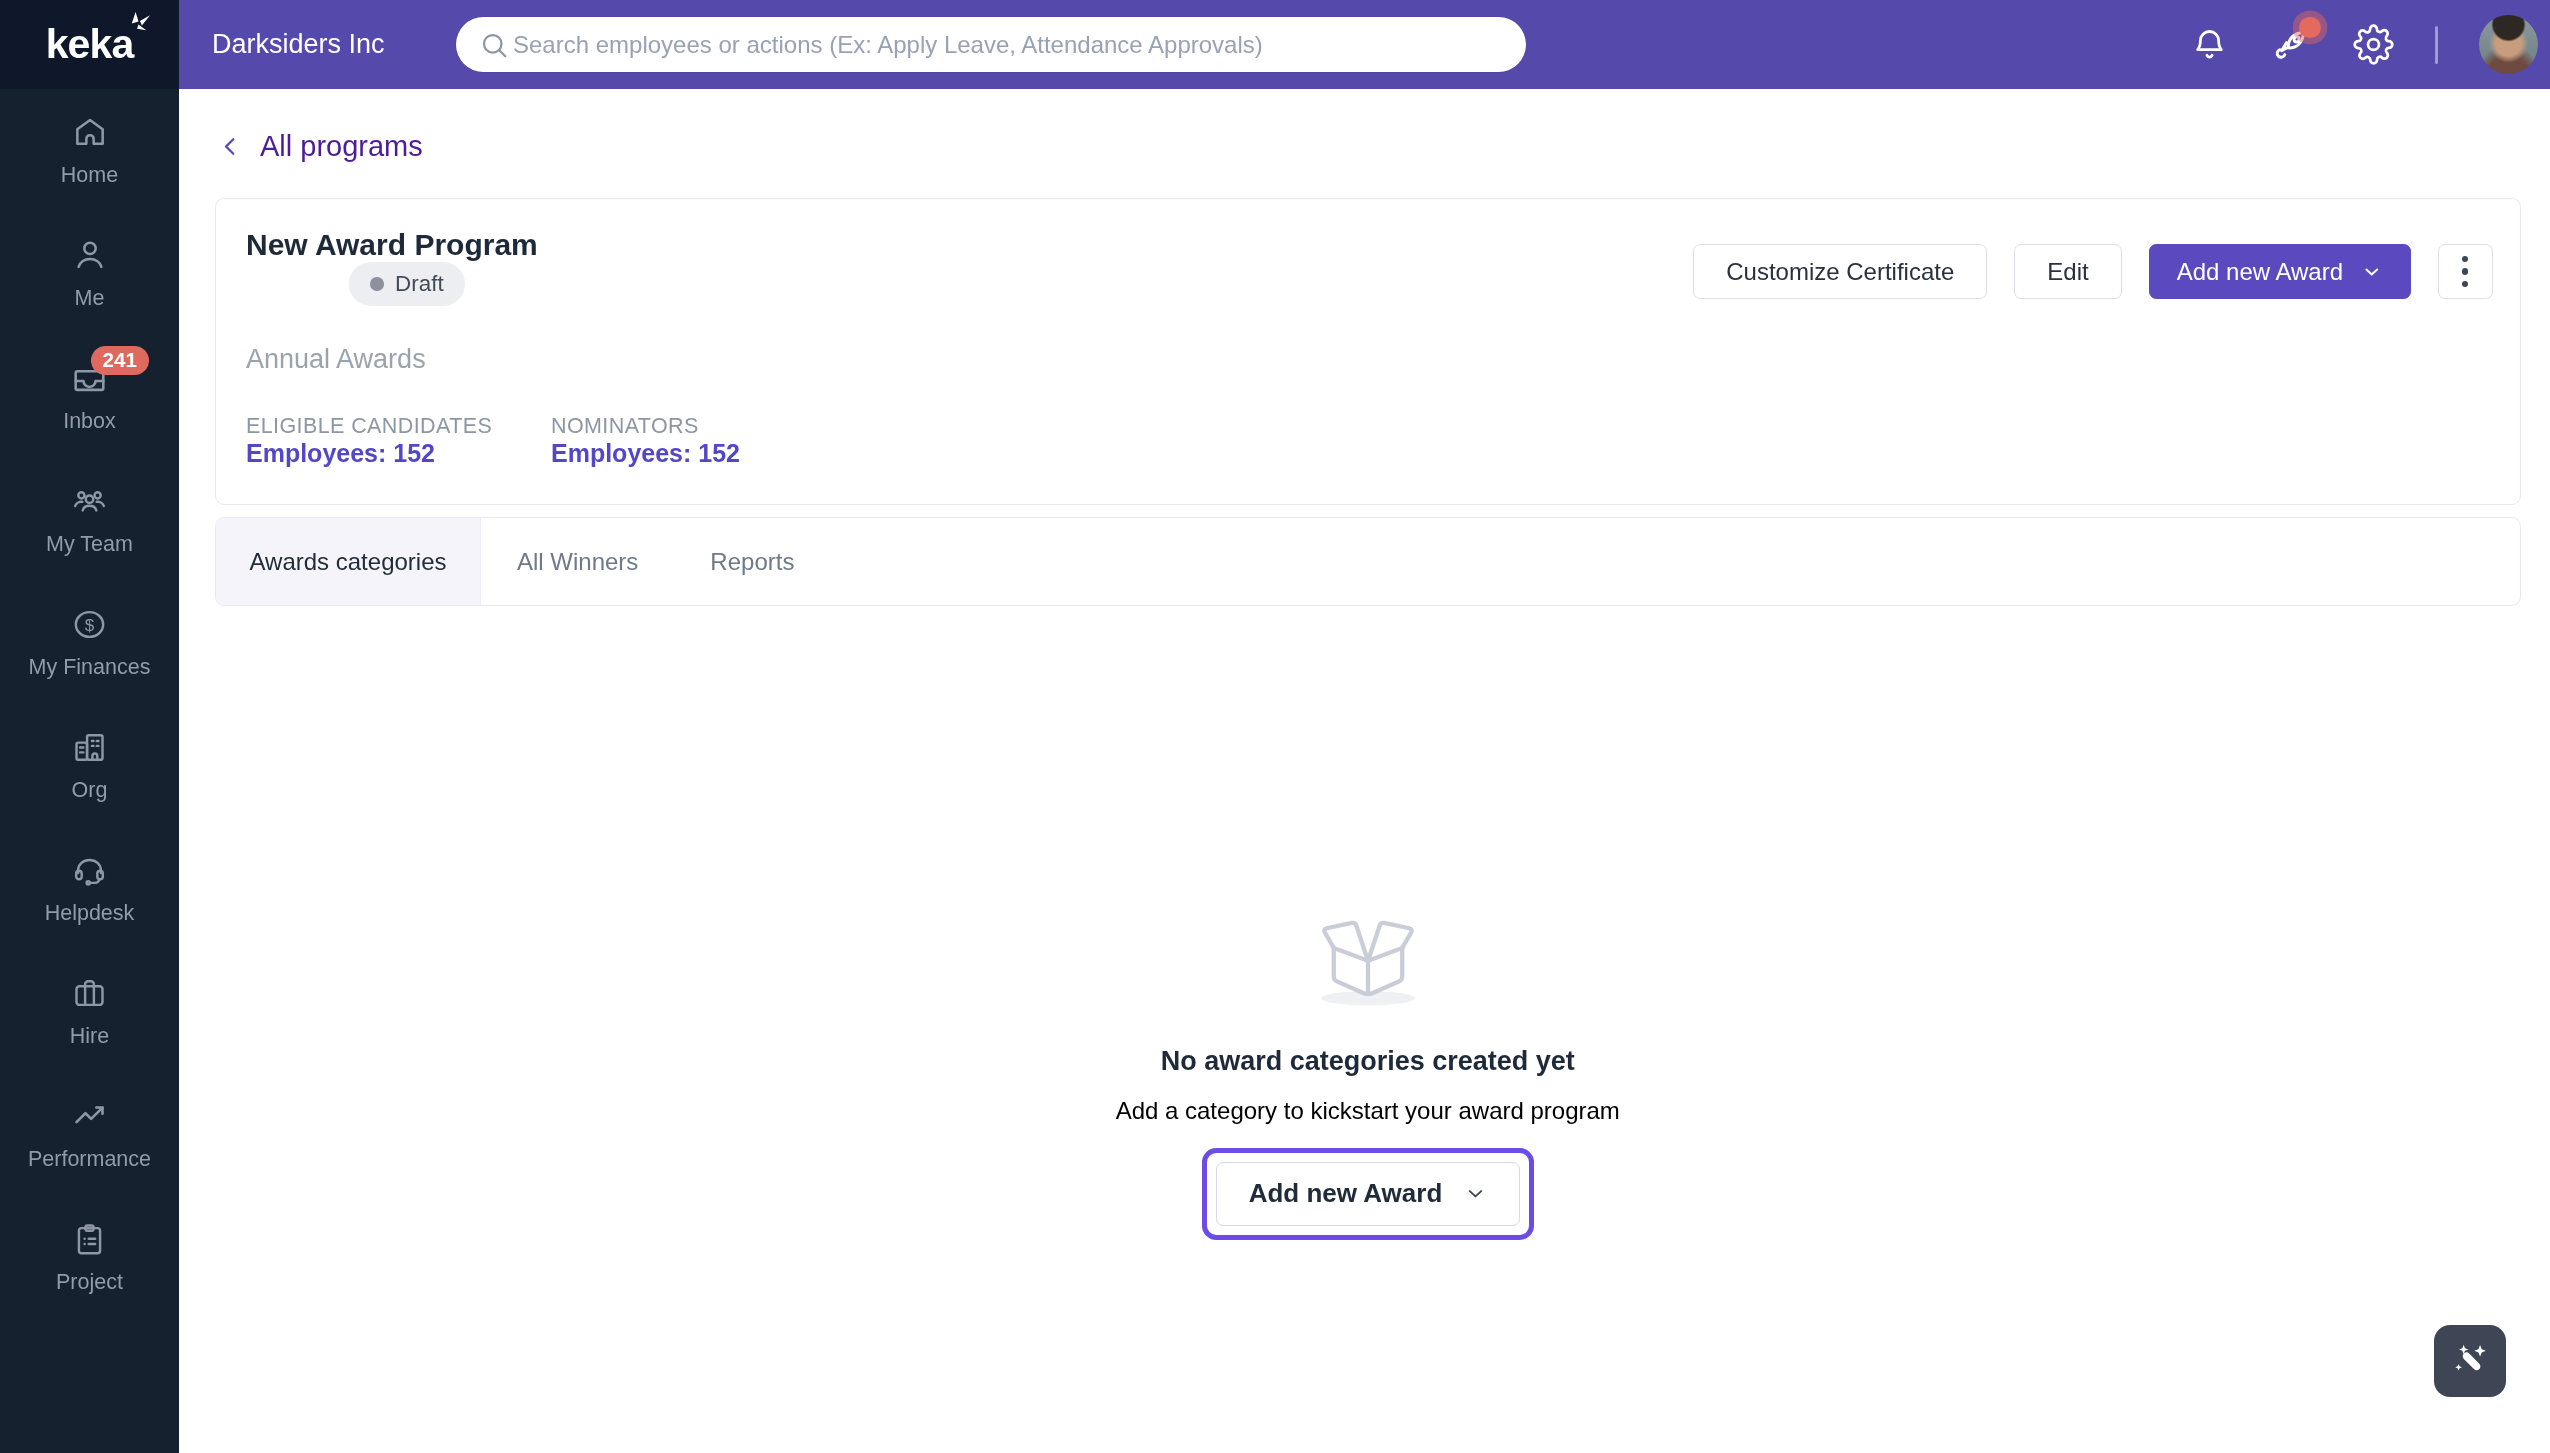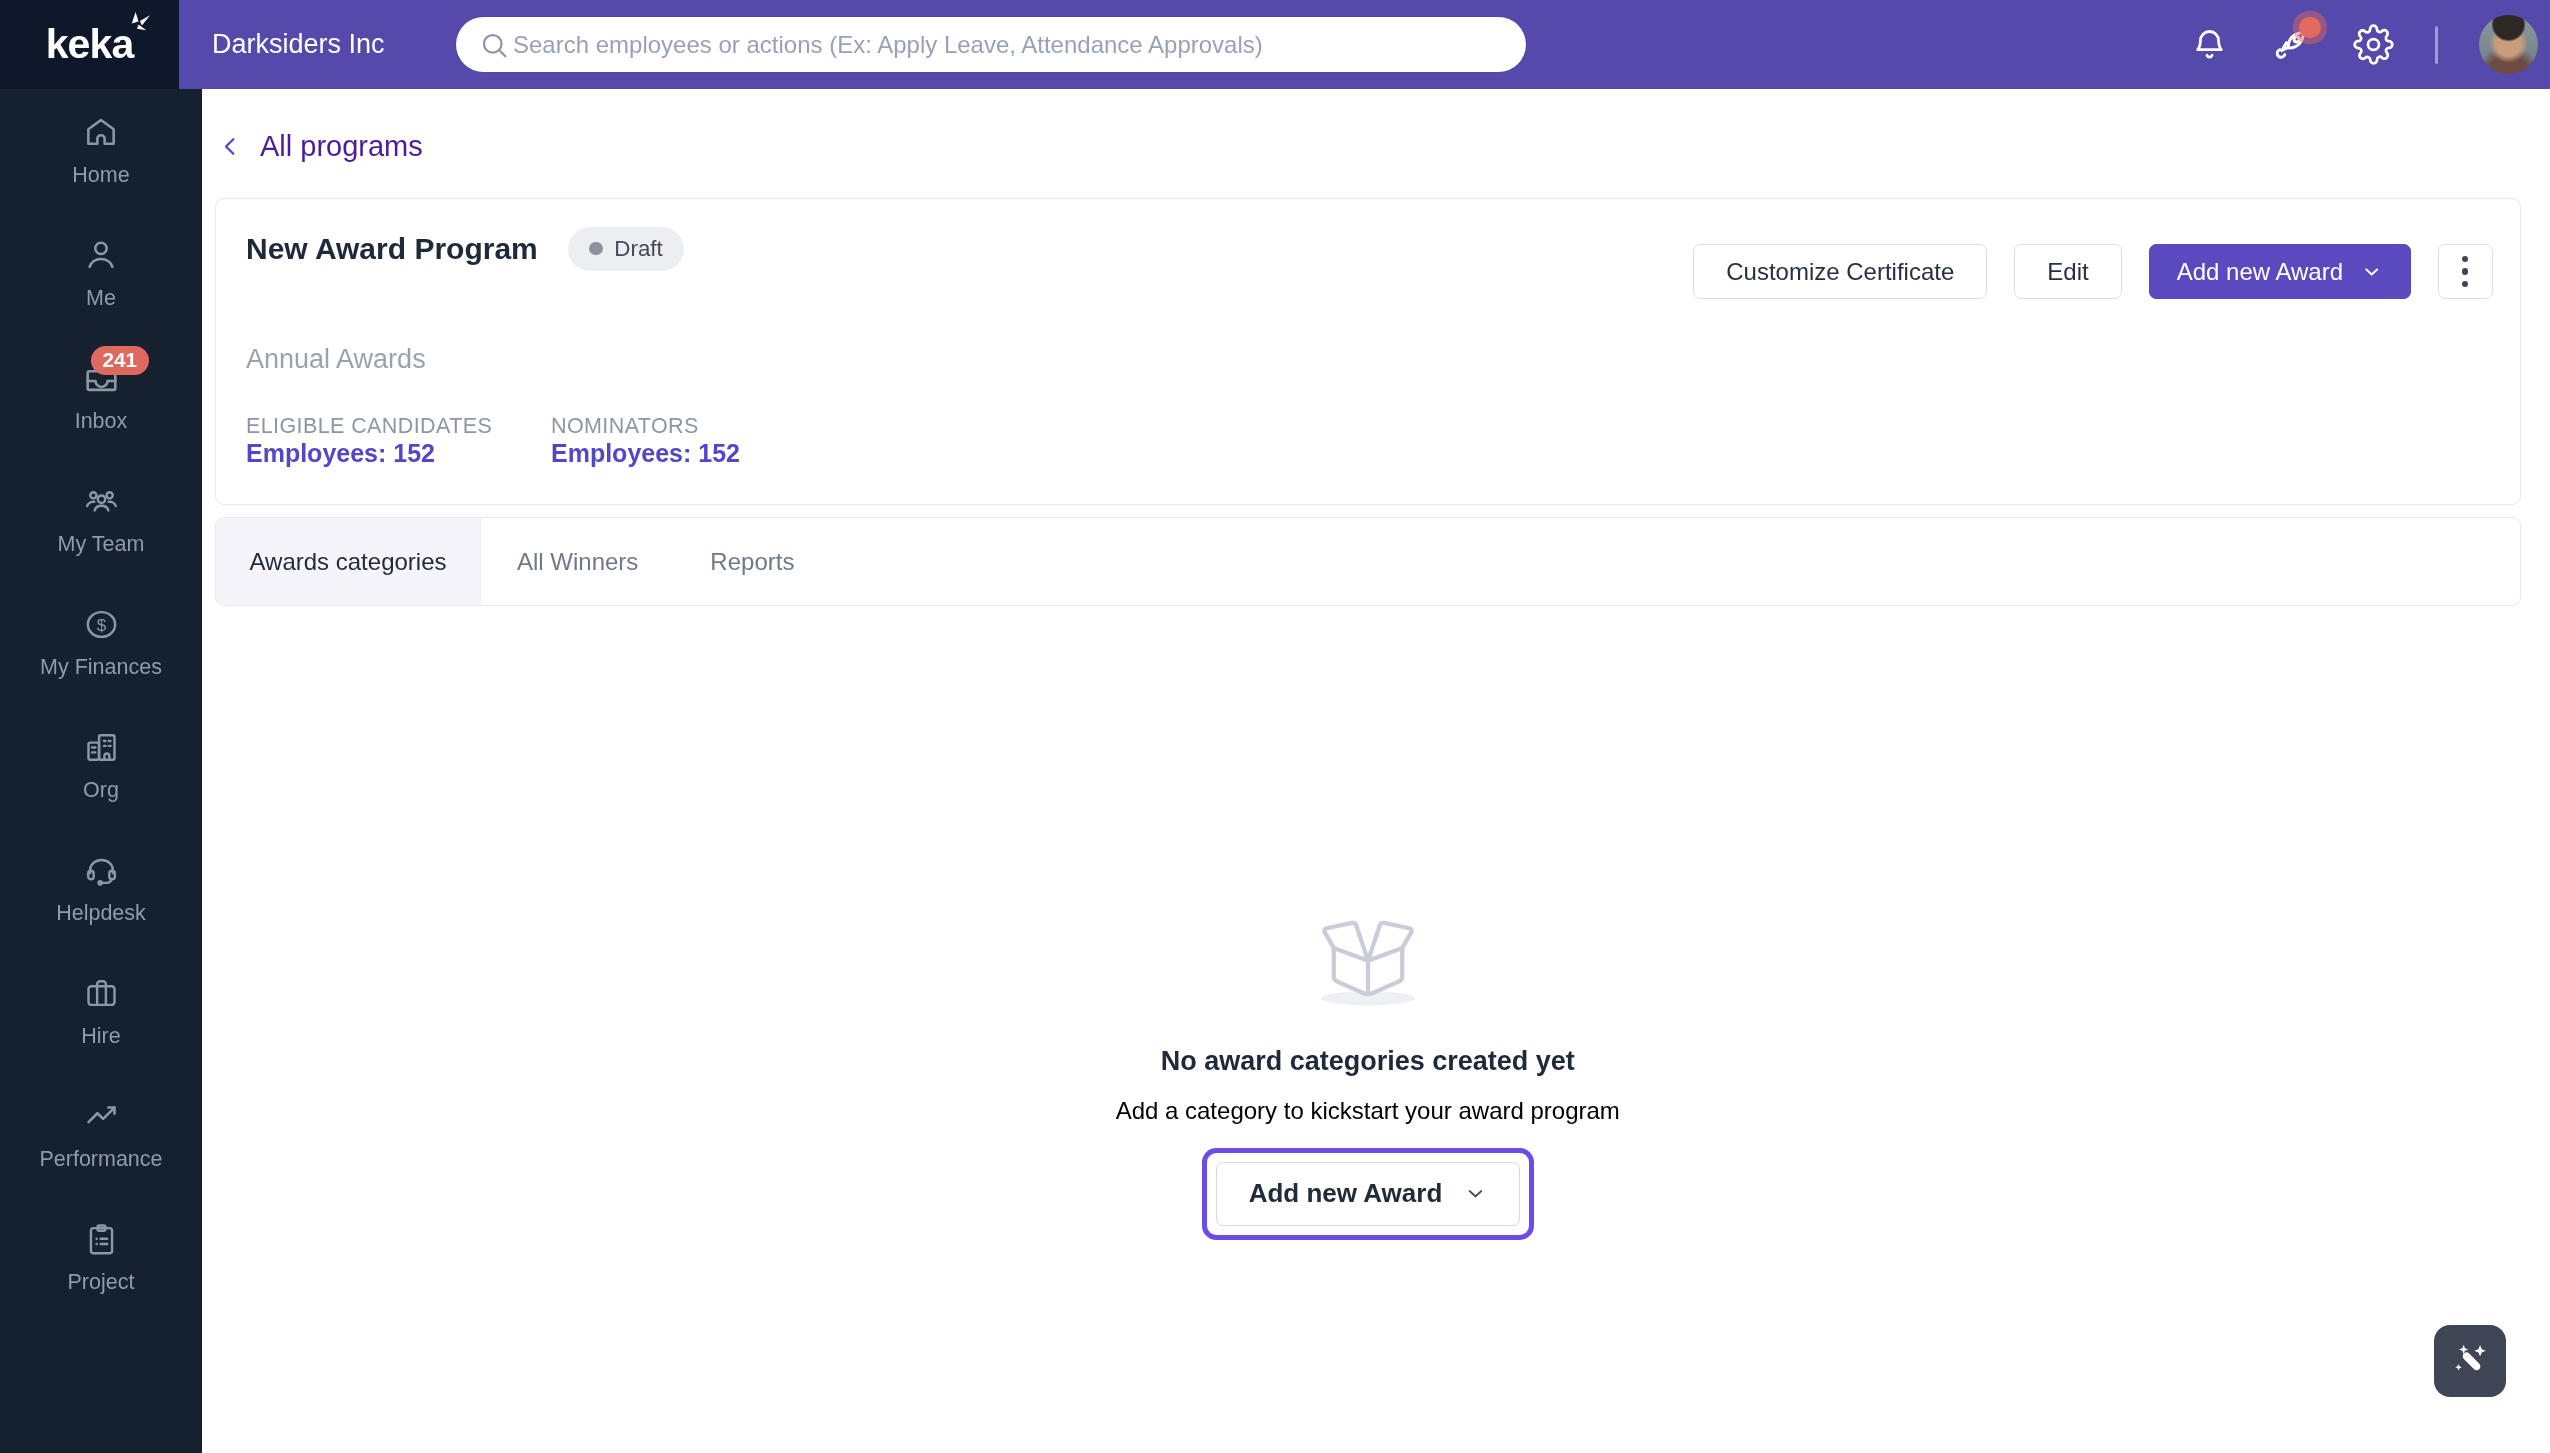--- a/index.html
+++ b/index.html
@@ -31,40 +31,40 @@
                   box-shadow:0 0 0 6.3px rgba(228,105,94,.45); }
   .hdivider { width:2.7px; height:38px; background:rgba(255,255,255,.45); border-radius:1.8px; }
   .avatar { width:59px; height:59px; border-radius:50%; overflow:hidden; cursor:pointer;
             background:
               radial-gradient(circle at 50% 16%, #2e2824 0 26%, transparent 30%),
               radial-gradient(circle at 50% 48%, #c79d7d 0 30%, rgba(199,157,125,0) 46%),
               radial-gradient(circle at 50% 108%, #6e4a40 0 32%, transparent 48%),
               linear-gradient(180deg,#8a9aa0 0%,#79898f 55%,#717f84 100%); }
 
   
-  .sidebar { position:absolute; top:89px; left:0; width:202px; height:1364px;
+  .sidebar { position:absolute; top:89px; left:0; width:179px; height:1364px;
              background:#15212e; overflow:hidden; z-index:10; }
   .side-item { height:123px; display:flex; flex-direction:column; align-items:center;
                justify-content:center; gap:11.6px; color:#929ca9; font-size:21.5px;
                position:relative; cursor:pointer; }
   .side-item svg { display:block; }
   .inbox-badge { position:absolute; top:10.7px; left:91px; background:#e0695f; color:#fff;
                  font-size:20.6px; font-weight:700; border-radius:894px; padding:2.7px 11.6px; }
 
   
   .main { position:absolute; left:179px; top:89px; width:2371px; height:1364px; background:#fff; }
 
   .back-row { position:absolute; left:38px; top:41px; display:flex; align-items:center;
               gap:16px; cursor:pointer; }
   .back-row span { color:#4c1d95; font-size:29px; }
 
   .card { position:absolute; left:36px; right:29.5px; border:0.9px solid #e8e9ee; border-radius:9px;
           background:#fff; }
   .card-program { top:109px; height:307px; }
-  .prog-title-row { position:absolute; left:30px; top:29px; height:41px; display:flex; align-items:center; }
+  .prog-title-row { position:absolute; left:30px; top:29px; height:41px; display:flex; align-items:center;flex-direction:column; }
   .prog-title { font-size:30px; font-weight:700; color:#1e2a3a; }
   .status-pill { margin-left:30px; display:inline-flex; align-items:center; gap:11.6px;
                  background:#edeef2; border-radius:894px; padding:9px 21.5px;
                  font-size:22.4px; color:#414a56; }
   .status-dot { width:13.4px; height:13.4px; border-radius:50%; background:#8b919d; }
   .card-actions { position:absolute; right:27px; top:45px; display:flex; gap:27px; align-items:center; }
   .btn { height:55px; display:inline-flex; align-items:center; justify-content:center;
          border-radius:7.2px; font-size:24px; cursor:pointer; background:#fff;
          border:0.9px solid #dcdee4; color:#27313f; padding:0 32px; white-space:nowrap; }
   .btn-primary { background:#5b49c0; border-color:#5b49c0; color:#fff; gap:18px; padding:0 27px; }

